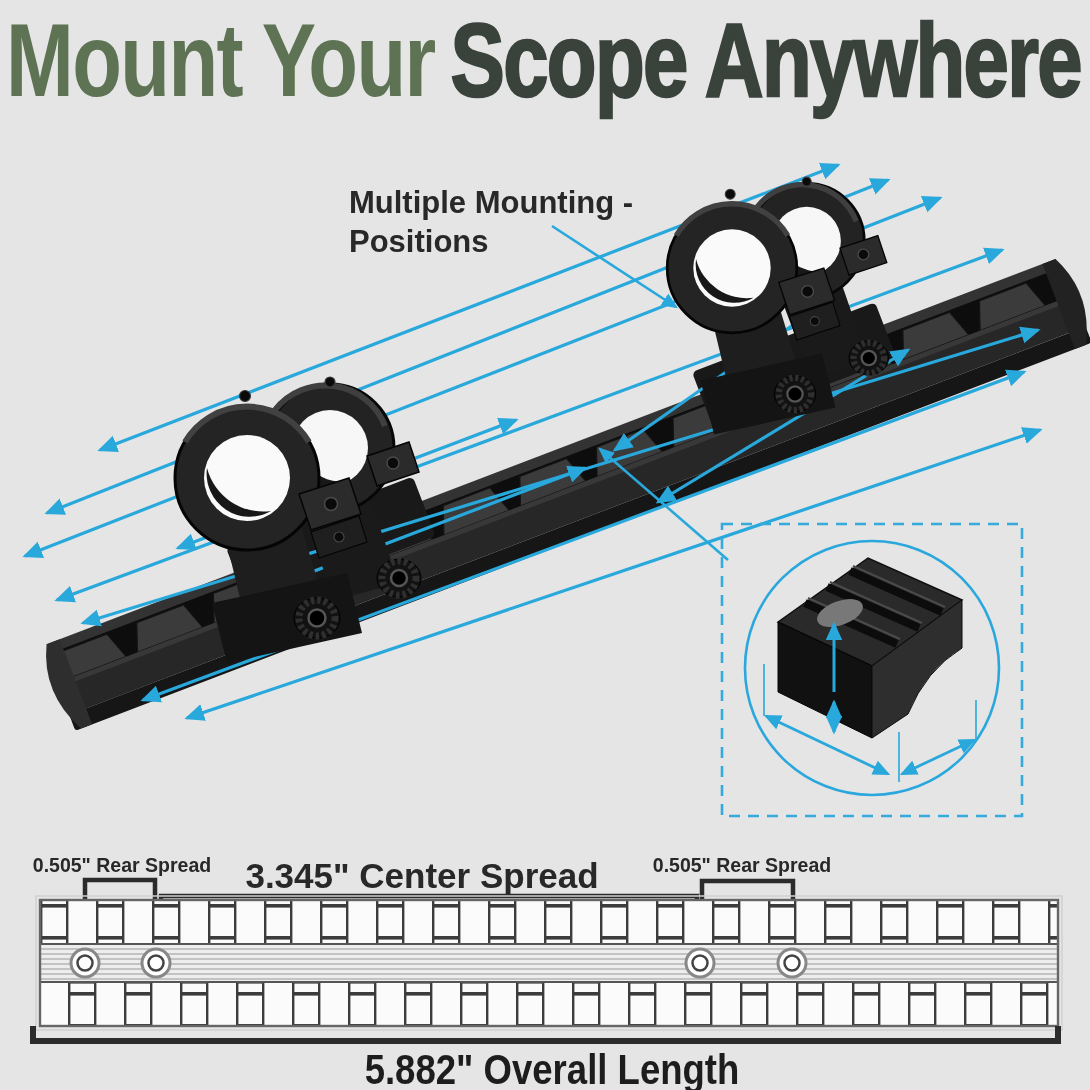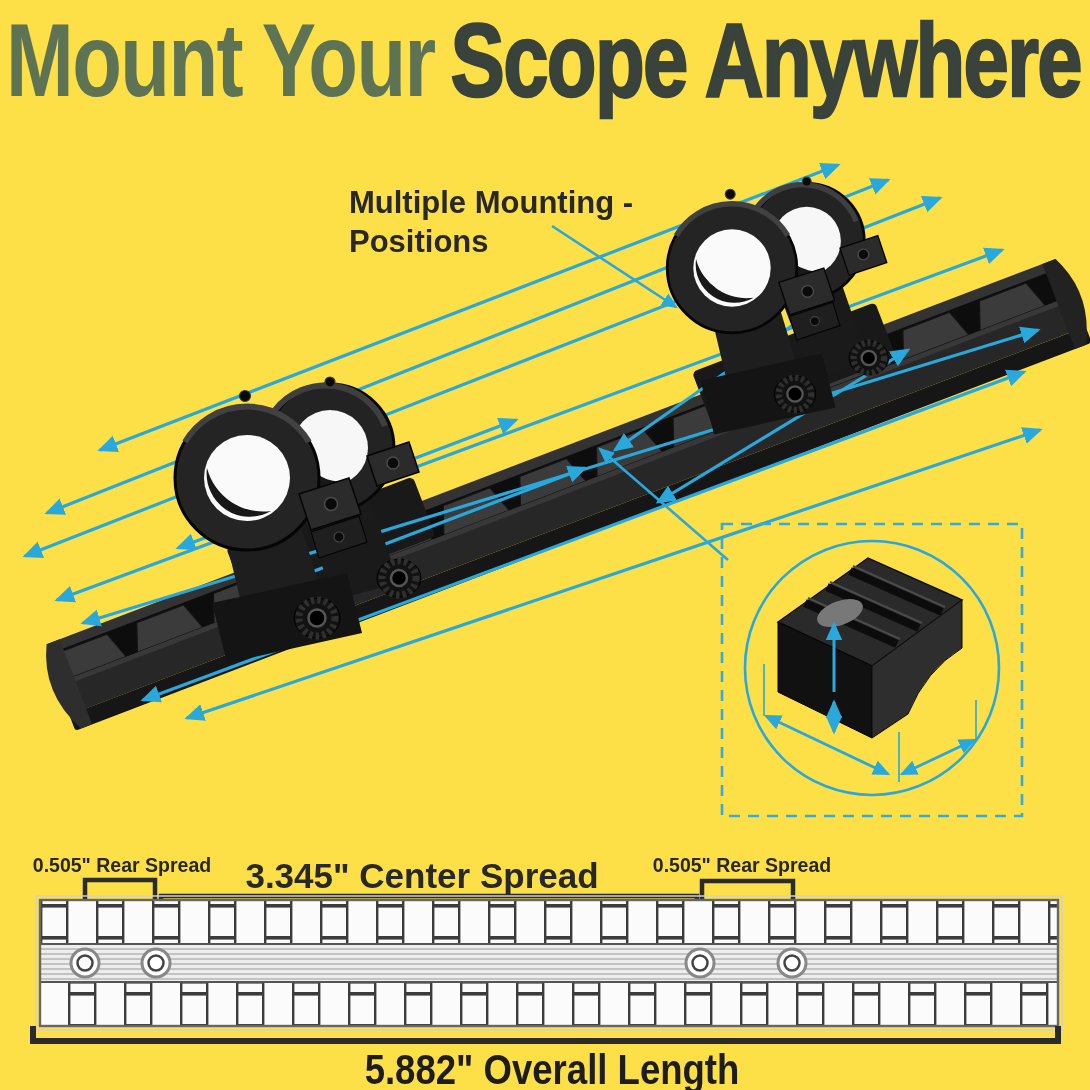--- a/index.html
+++ b/index.html
@@ -1,16 +1,16 @@
 <!DOCTYPE html>
 <html><head>
 <meta charset="utf-8">
 <style>
   html,body{margin:0;padding:0;background:#fff;}
-  .page{position:relative;width:1090px;height:1090px;background:#fde047;overflow:hidden;
+  .page{position:relative;width:1090px;height:1090px;background:#e5e5e5;overflow:hidden;
         font-family:"Liberation Sans","DejaVu Sans",sans-serif;}
   .title{position:absolute;left:6px;top:2px;white-space:nowrap;
          font-weight:700;font-size:103px;letter-spacing:-2px;
          transform:scaleX(0.79);transform-origin:0 0;}
   .title .t1{color:#5d7354;}
   .title .t2{color:#39423b;-webkit-text-stroke:2.5px #39423b;margin-left:20px;}
   svg text{font-family:"Liberation Sans","DejaVu Sans",sans-serif;}
   .lbl{font-weight:600;fill:#282828;}
 </style>
 </head>

